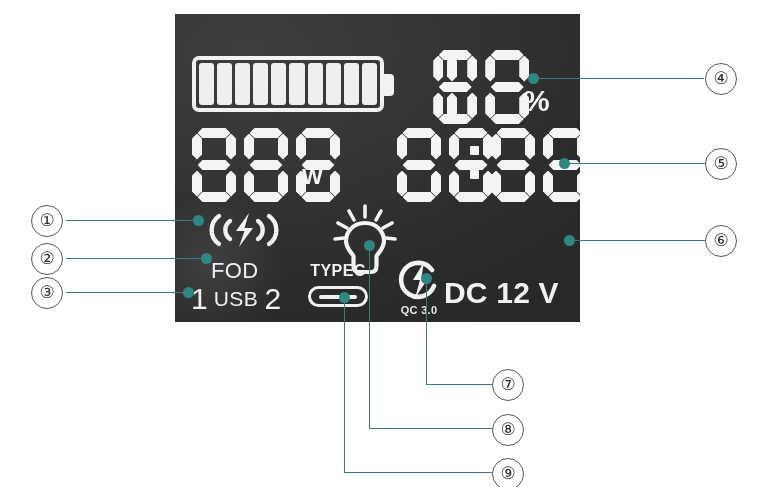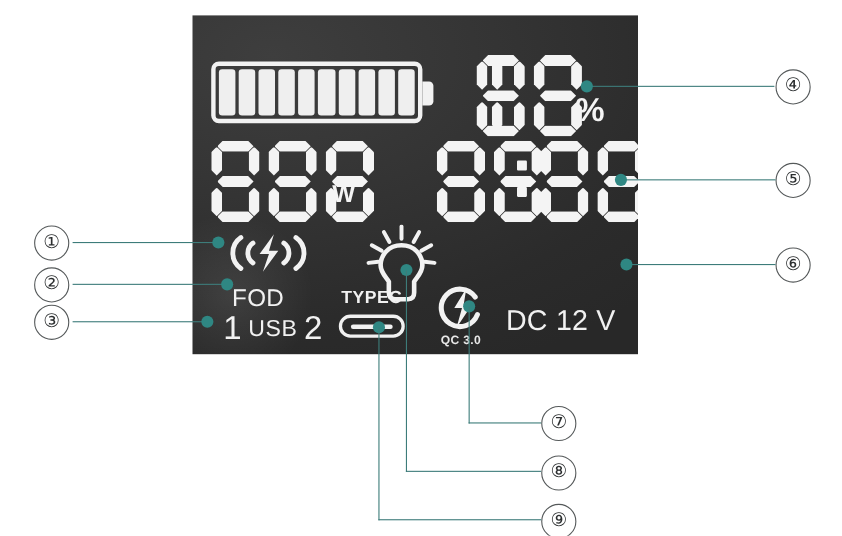--- a/index.html
+++ b/index.html
@@ -62,21 +62,21 @@
   #clock-row{position:absolute;left:222px;top:114px;}
   #colon{position:absolute;left:73px;top:12px;width:9px;height:46px;}
   #colon i{position:absolute;left:0;width:9px;height:9px;background:#f4f4f4;border-radius:1px;}
   #colon i.a{top:6px;} #colon i.b{top:30px;}
 
   
   #wireless{position:absolute;left:24px;top:196px;width:90px;height:40px;}
   
   #fod{position:absolute;left:36px;top:244px;font-size:22px;color:#f1f1f1;letter-spacing:.3px;}
   
-  #usbrow{position:absolute;left:28px;top:268px;color:#f1f1f1;white-space:nowrap;}
+  #usbrow{position:absolute;left:16px;top:268px;color:#f1f1f1;white-space:nowrap;}
   #usbrow .big{font-size:30px;font-weight:400;vertical-align:-3px;}
   #usbrow .mid{font-size:21px;letter-spacing:.5px;padding:0 6px;}
 
   
   #typec{position:absolute;left:127px;top:248px;width:72px;height:54px;}
   #typec-label{
     position:absolute;left:0;top:0;width:72px;text-align:center;
     font-size:16px;font-weight:700;color:#f1f1f1;letter-spacing:.4px;
   }
   #typec-port{
@@ -93,21 +93,21 @@
 
   
   #qc{position:absolute;left:213px;top:246px;width:62px;height:62px;}
   #qc-label{
     position:absolute;left:0;top:44px;width:62px;text-align:center;
     font-size:11px;color:#e8e8e8;letter-spacing:.3px;font-weight:600;
   }
 
   
   #acv{position:absolute;left:281px;top:216px;font-size:26px;color:#f1f1f1;letter-spacing:.2px;white-space:nowrap;}
-  #dcv{position:absolute;left:285px;top:262px;font-size:26px;color:#f1f1f1;letter-spacing:.2px;white-space:nowrap;}
+  #dcv{position:absolute;left:269px;top:262px;font-size:30px;color:#f1f1f1;letter-spacing:.2px;white-space:nowrap;font-weight:bold;}
 
   
   .cnum{
     position:absolute;width:30px;height:30px;border:1.3px solid #55595a;border-radius:50%;
     color:#2c2f30;font-size:17px;line-height:28px;text-align:center;
     font-family:"DejaVu Sans",sans-serif;background:transparent;
   }
   .lead{position:absolute;background:#3d7c7a;}
   .lead.h{height:1.4px;}
   .lead.v{width:1.4px;}

